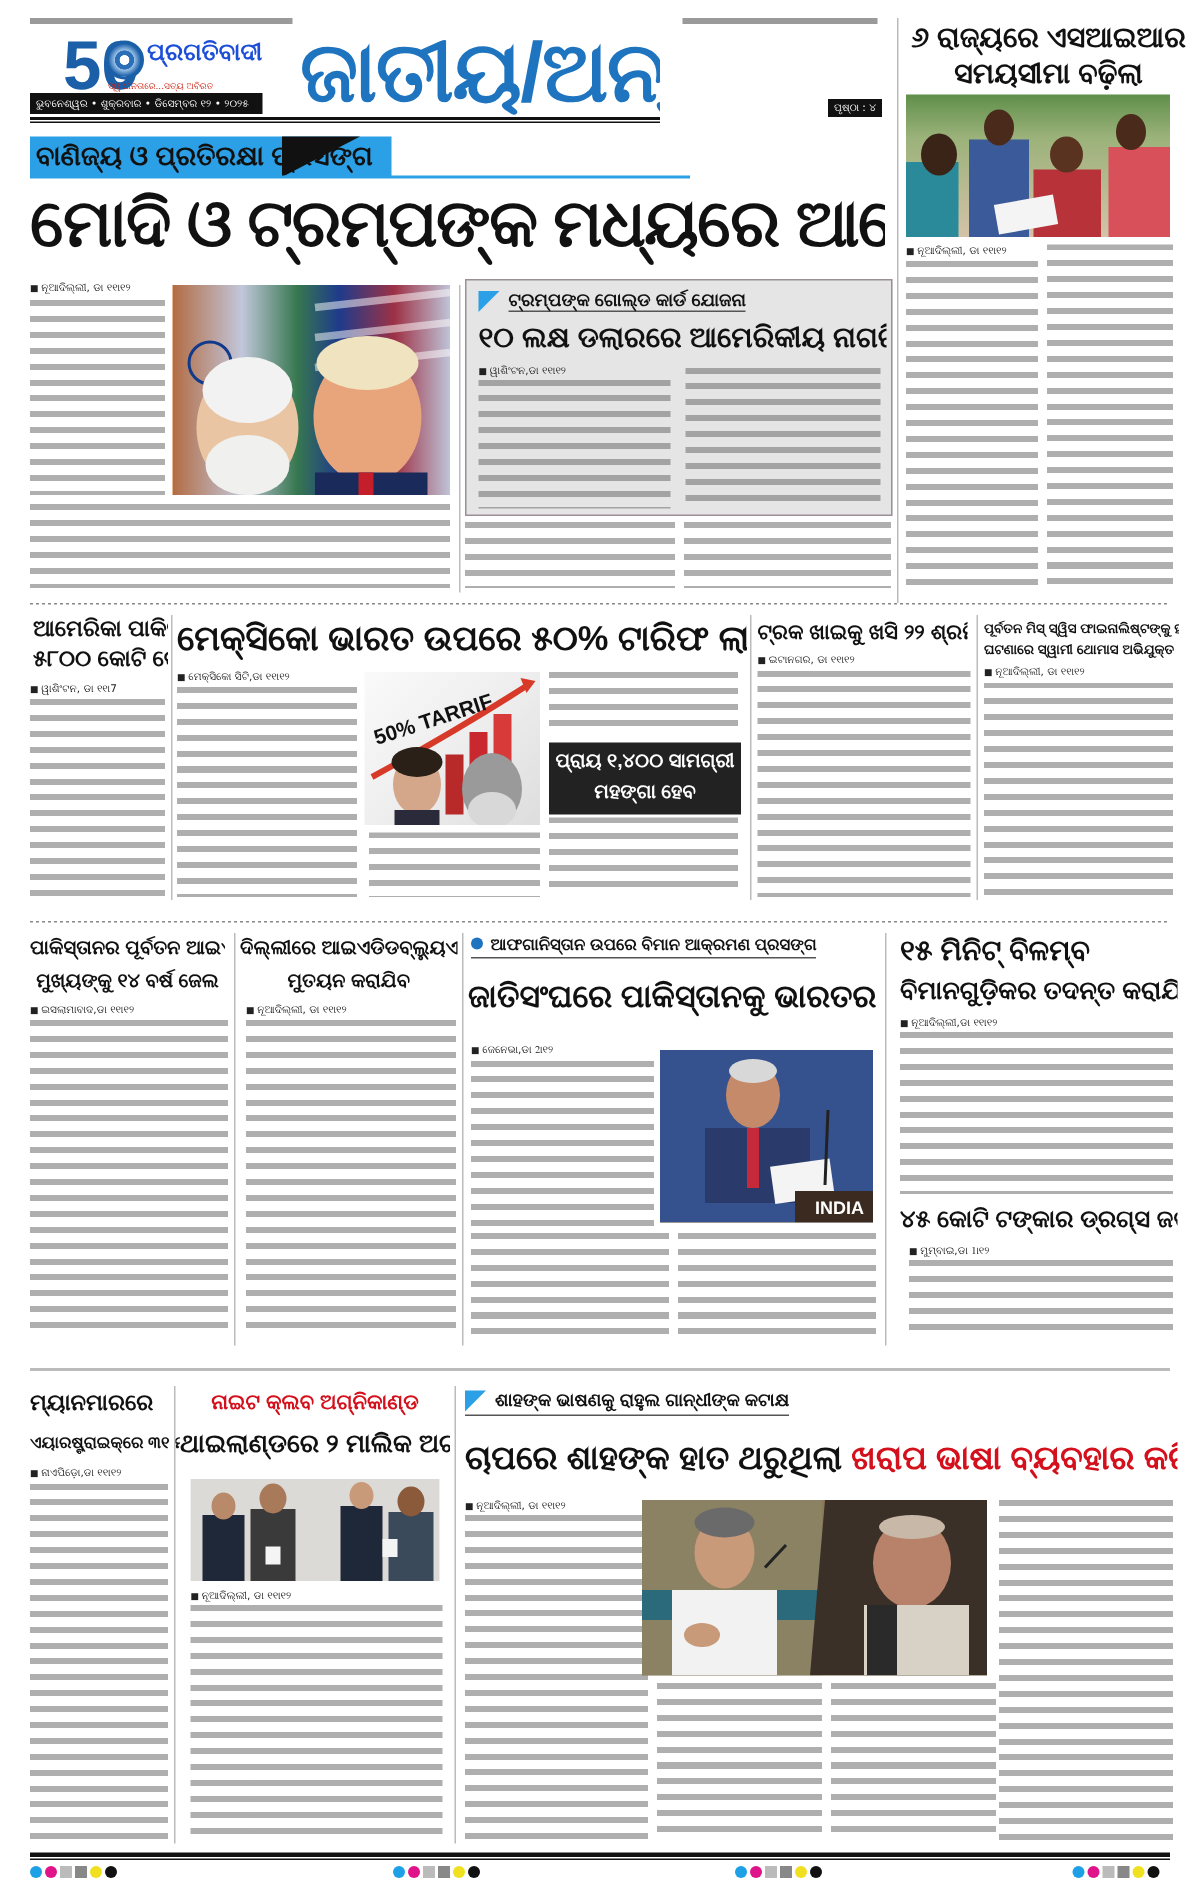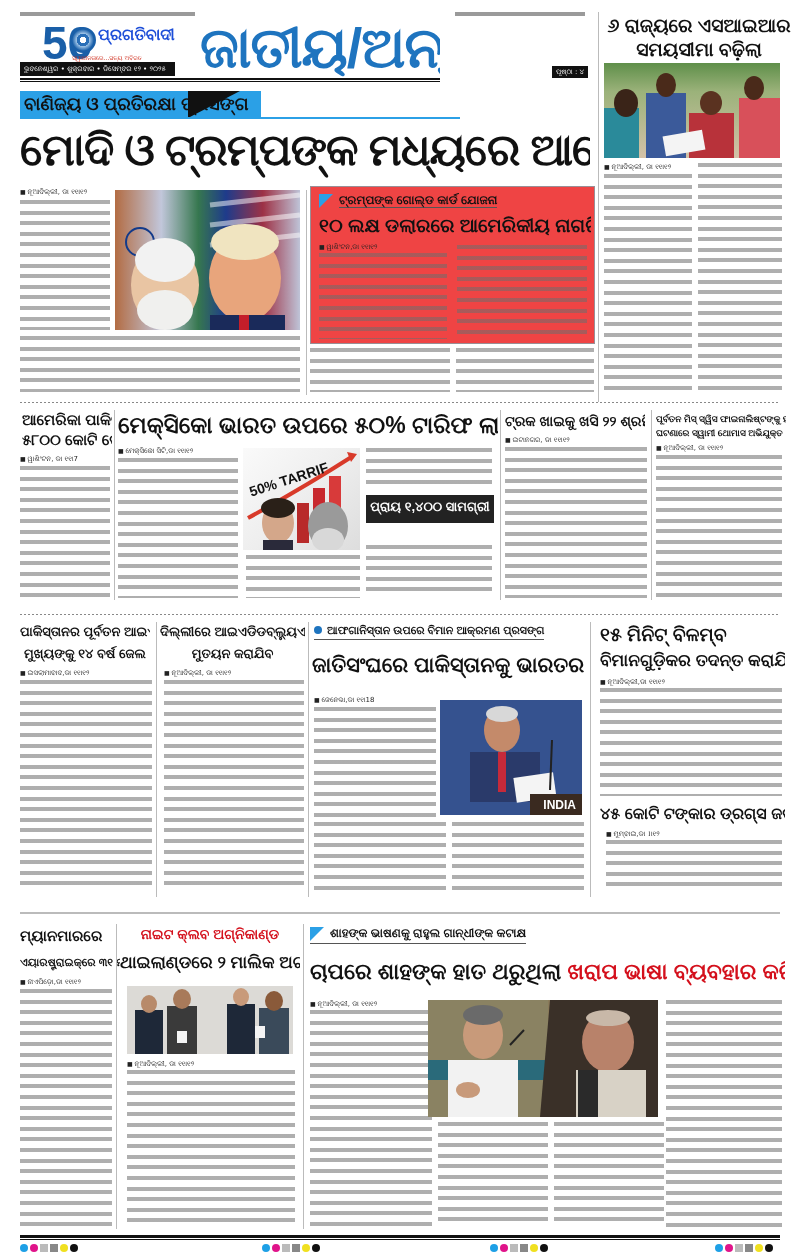--- a/index.html
+++ b/index.html
@@ -20,21 +20,21 @@
   .kicker-tri{left:188px;top:91px;width:0;height:0;border-top:27px solid #111;border-right:52px solid transparent}
   .kicker-line{left:20px;top:117px;width:440px;height:2px;background:#2ba0e6}
   .h1{font-family:"Liberation Sans",sans-serif;font-weight:bold;color:#111;white-space:nowrap;overflow:hidden}
   .vrule{width:1px;background:#bbb}
   .hrule{height:1px;background:repeating-linear-gradient(90deg,#888 0 2px,transparent 2px 4px)}
   .byline{font-size:7px;font-weight:normal;color:#222}
   .byline:before{content:"■ ";font-size:6px}
   .body{font-size:6.2px;line-height:10.6px;color:#333;text-align:justify;overflow:hidden}
   .lines{background:repeating-linear-gradient(180deg,#6d6d6d 0 4px,transparent 4px 10.6px);opacity:.55}
   .photo{overflow:hidden}
-  .boxpink{background:#ef4444;border:1px solid #9a8f96}
+  .boxpink{background:#e5e5e5;border:1px solid #9a8f96}
   .tri-blue{display:inline-block;width:0;height:0;border-top:14px solid #2ba0e6;border-right:14px solid transparent;vertical-align:middle;margin-right:6px}
   .sub-ul{border-bottom:1px solid #555;display:inline-block}
   .dark-box{background:#222;color:#fff;text-align:center;font-family:"Liberation Sans",sans-serif;font-weight:bold}
   .regmarks{display:flex;gap:2px;align-items:center}
   .regmarks span{width:8px;height:8px;border-radius:50%}
   .foot-rule{left:20px;top:1235px;width:760px;height:3px;background:#111}
   .footline{left:20px;top:1239px;width:760px;height:1px;background:#111}
 </style>
 </head>
 <body>
@@ -134,21 +134,21 @@
     <text x="4" y="38" font-family="Liberation Sans, sans-serif" font-weight="bold" font-size="14" fill="#111" transform="rotate(-18 40 30)">50% TARRIF</text>
     <ellipse cx="35" cy="75" rx="16" ry="20" fill="#d4a78a"></ellipse>
     <ellipse cx="35" cy="60" rx="17" ry="10" fill="#2a2018"></ellipse>
     <rect x="20" y="92" width="30" height="10" fill="#2a2a3a"></rect>
     <ellipse cx="85" cy="78" rx="20" ry="24" fill="#9a9a9a"></ellipse>
     <ellipse cx="85" cy="92" rx="16" ry="12" fill="#d8d8d8"></ellipse>
   </svg>
 </div>
 <div class="abs body lines" style="left:246px;top:555px;width:114px;height:43px"></div>
 <div class="abs body lines" style="left:366px;top:448px;width:126px;height:40px"></div>
-<div class="abs dark-box" style="left:366px;top:495px;width:128px;height:28px">
+<div class="abs dark-box" style="left:366px;top:495px;width:128px;height:48px">
   <div style="font-size:13px;line-height:22px;padding-top:1px">ପ୍ରାୟ ୧,୪୦୦ ସାମଗ୍ରୀ</div>
   <div style="font-size:13px;line-height:20px">ମହଙ୍ଗା ହେବ</div>
 </div>
 <div class="abs body lines" style="left:366px;top:545px;width:126px;height:53px"></div>
 
 <div class="abs vrule" style="left:500px;top:410px;height:190px"></div>
 <div class="abs h1" style="left:505px;top:410px;width:140px;font-size:14px;line-height:22px">ଟ୍ରକ ଖାଇକୁ ଖସି ୨୨ ଶ୍ରମିକ ମୃତ</div>
 <div class="abs byline" style="left:505px;top:436px">ଇଟାନଗର, ଡା ୧୧ା୧୨</div>
 <div class="abs body lines" style="left:505px;top:447px;width:142px;height:151px"></div>
 
@@ -169,21 +169,21 @@
 <div class="abs h1" style="left:160px;top:622px;width:145px;font-size:13px;line-height:20px;text-align:center">ଦିଲ୍ଲୀରେ ଆଇଏଡିଡବ୍ଲ୍ୟୁଏସ</div>
 <div class="abs h1" style="left:160px;top:644px;width:145px;font-size:13px;line-height:20px;text-align:center">ମୁତୟନ କରାଯିବ</div>
 <div class="abs byline" style="left:164px;top:669px">ନୂଆଦିଲ୍ଲୀ, ଡା ୧୧ା୧୨</div>
 <div class="abs body lines" style="left:164px;top:680px;width:140px;height:212px"></div>
 <div class="abs vrule" style="left:308px;top:622px;height:275px"></div>
 
 <div class="abs" style="left:314px;top:624px;font:bold 11px 'Liberation Sans',sans-serif;white-space:nowrap;border-bottom:1px solid #555;padding-bottom:2px">
   <span style="display:inline-block;width:8px;height:8px;border-radius:50%;background:#1e74bf;margin-right:5px"></span><span>ଆଫଗାନିସ୍ତାନ ଉପରେ ବିମାନ ଆକ୍ରମଣ ପ୍ରସଙ୍ଗ</span>
 </div>
 <div class="abs h1" style="left:312px;top:648px;width:272px;font-size:21px;line-height:34px">ଜାତିସଂଘରେ ପାକିସ୍ତାନକୁ ଭାରତର ସମାଲୋଚନା</div>
-<div class="abs byline" style="left:314px;top:696px">ଜେନେଭା,ଡା ୧୧ା18</div>
+<div class="abs byline" style="left:314px;top:696px">ଜେନେଭା,ଡା 2ା୧୨</div>
 <div class="abs body lines" style="left:314px;top:707px;width:122px;height:112px"></div>
 <div class="abs photo" style="left:440px;top:700px;width:142px;height:115px;background:linear-gradient(180deg,#2a4a8a 0%,#3a5a9a 60%,#5a4030 100%)">
   <svg width="142" height="115" viewBox="0 0 142 115">
     <rect x="0" y="0" width="142" height="115" fill="#35528f"></rect>
     <ellipse cx="62" cy="30" rx="18" ry="22" fill="#c48a6a"></ellipse>
     <ellipse cx="62" cy="14" rx="16" ry="8" fill="#d8d8d8"></ellipse>
     <rect x="30" y="52" width="70" height="50" fill="#2a3a6a"></rect>
     <rect x="58" y="52" width="8" height="40" fill="#c62a3a"></rect>
     <rect x="75" y="75" width="40" height="25" fill="#f4f4f4" transform="rotate(-8 95 88)"></rect>
     <line x1="112" y1="40" x2="110" y2="90" stroke="#222" stroke-width="2"></line>

